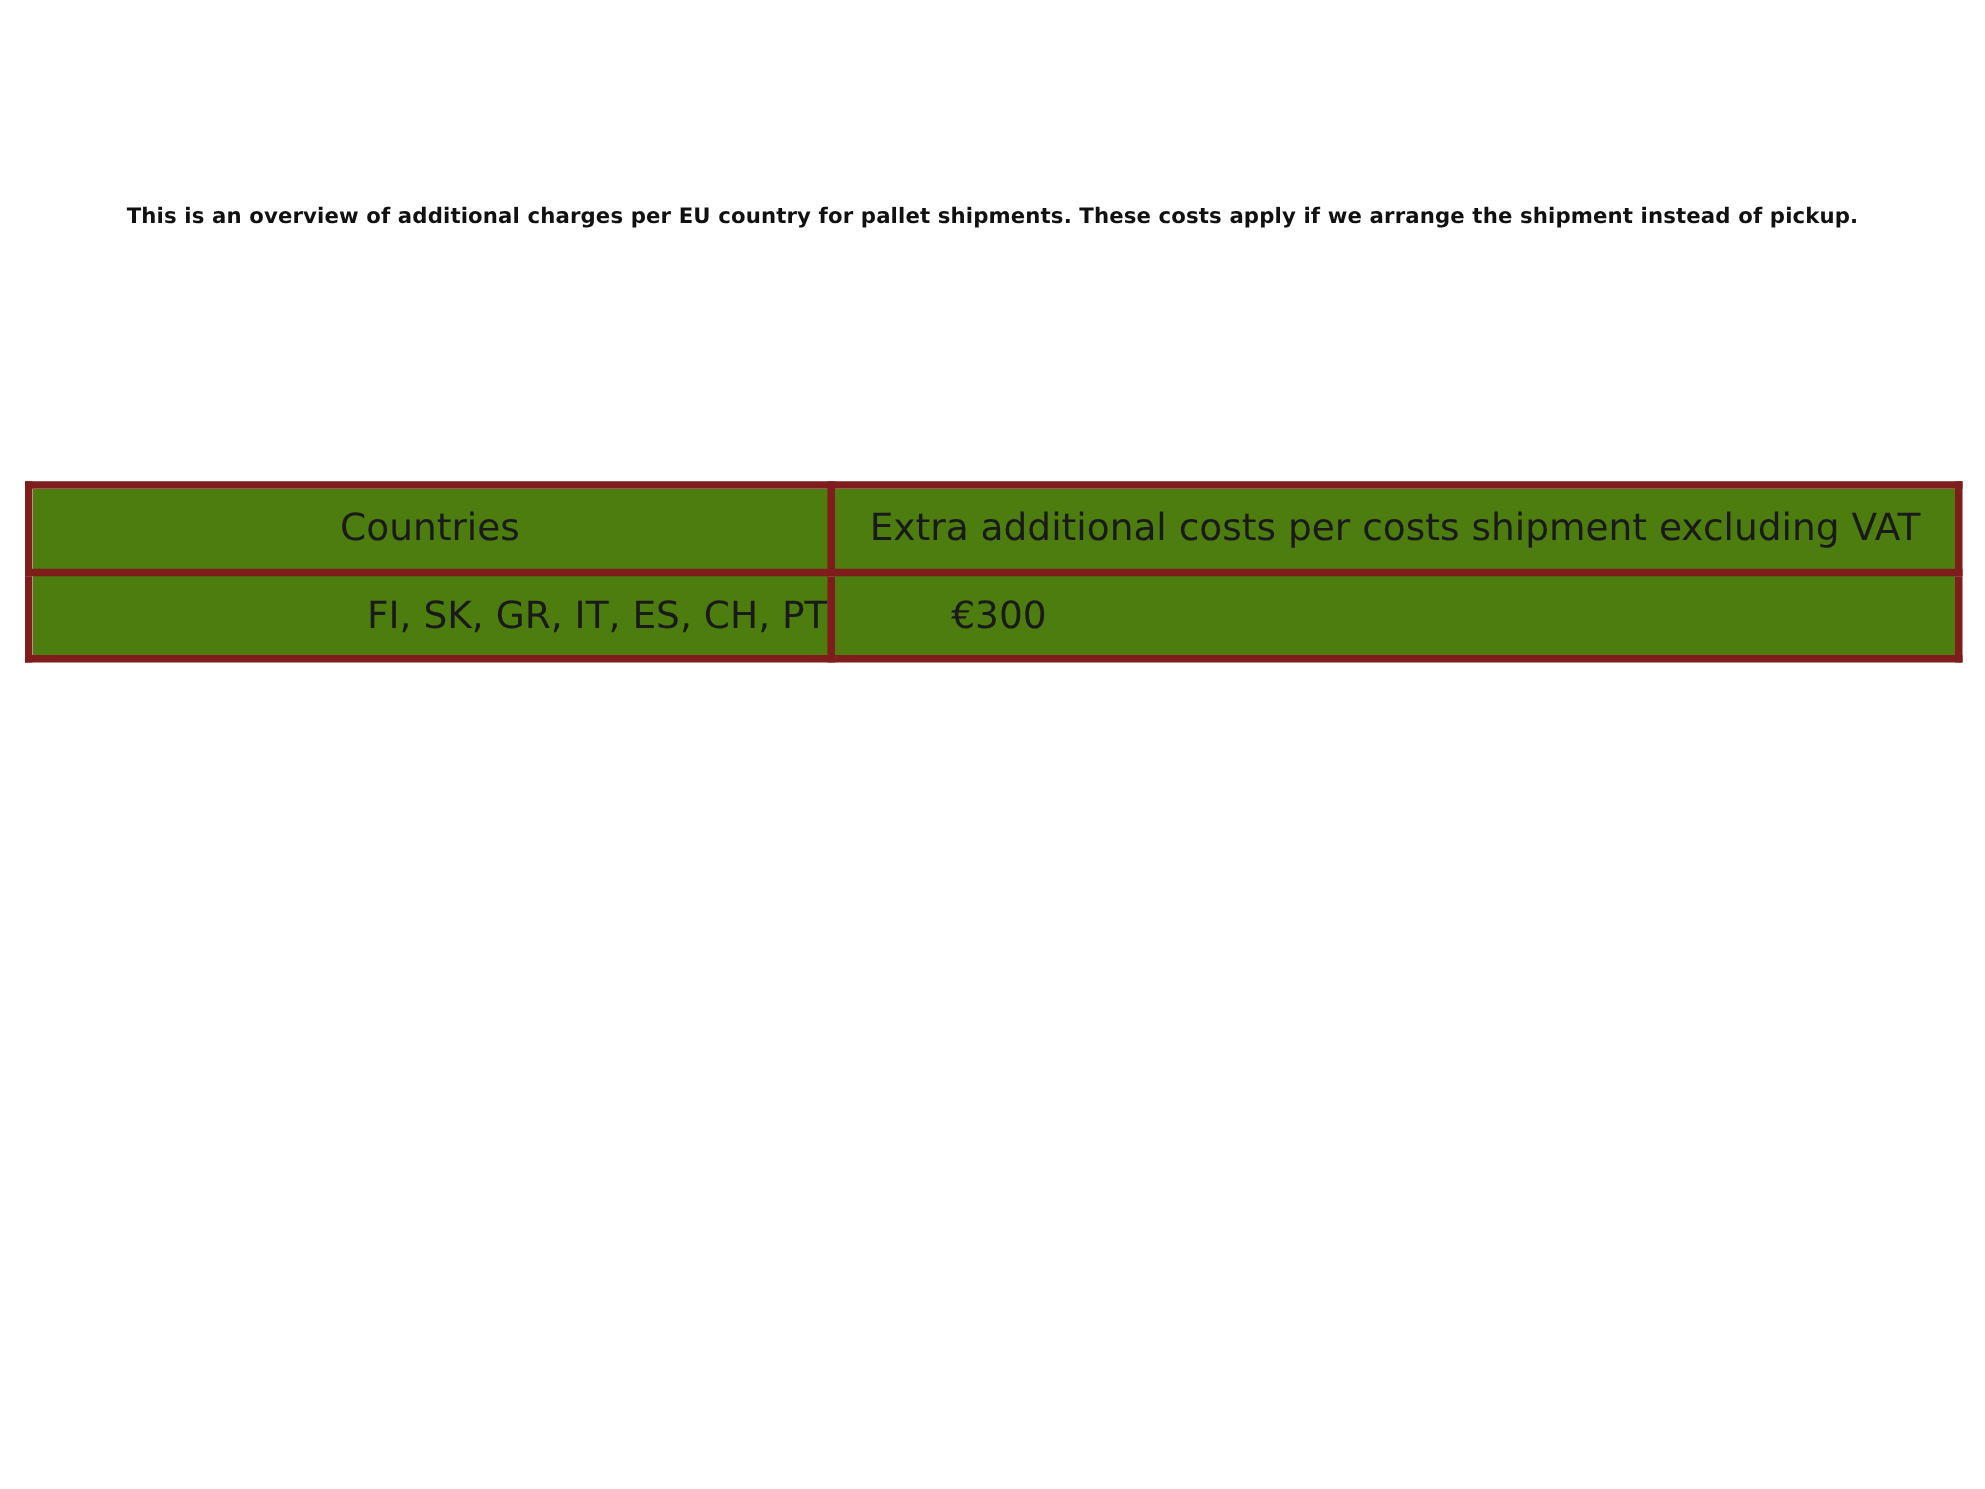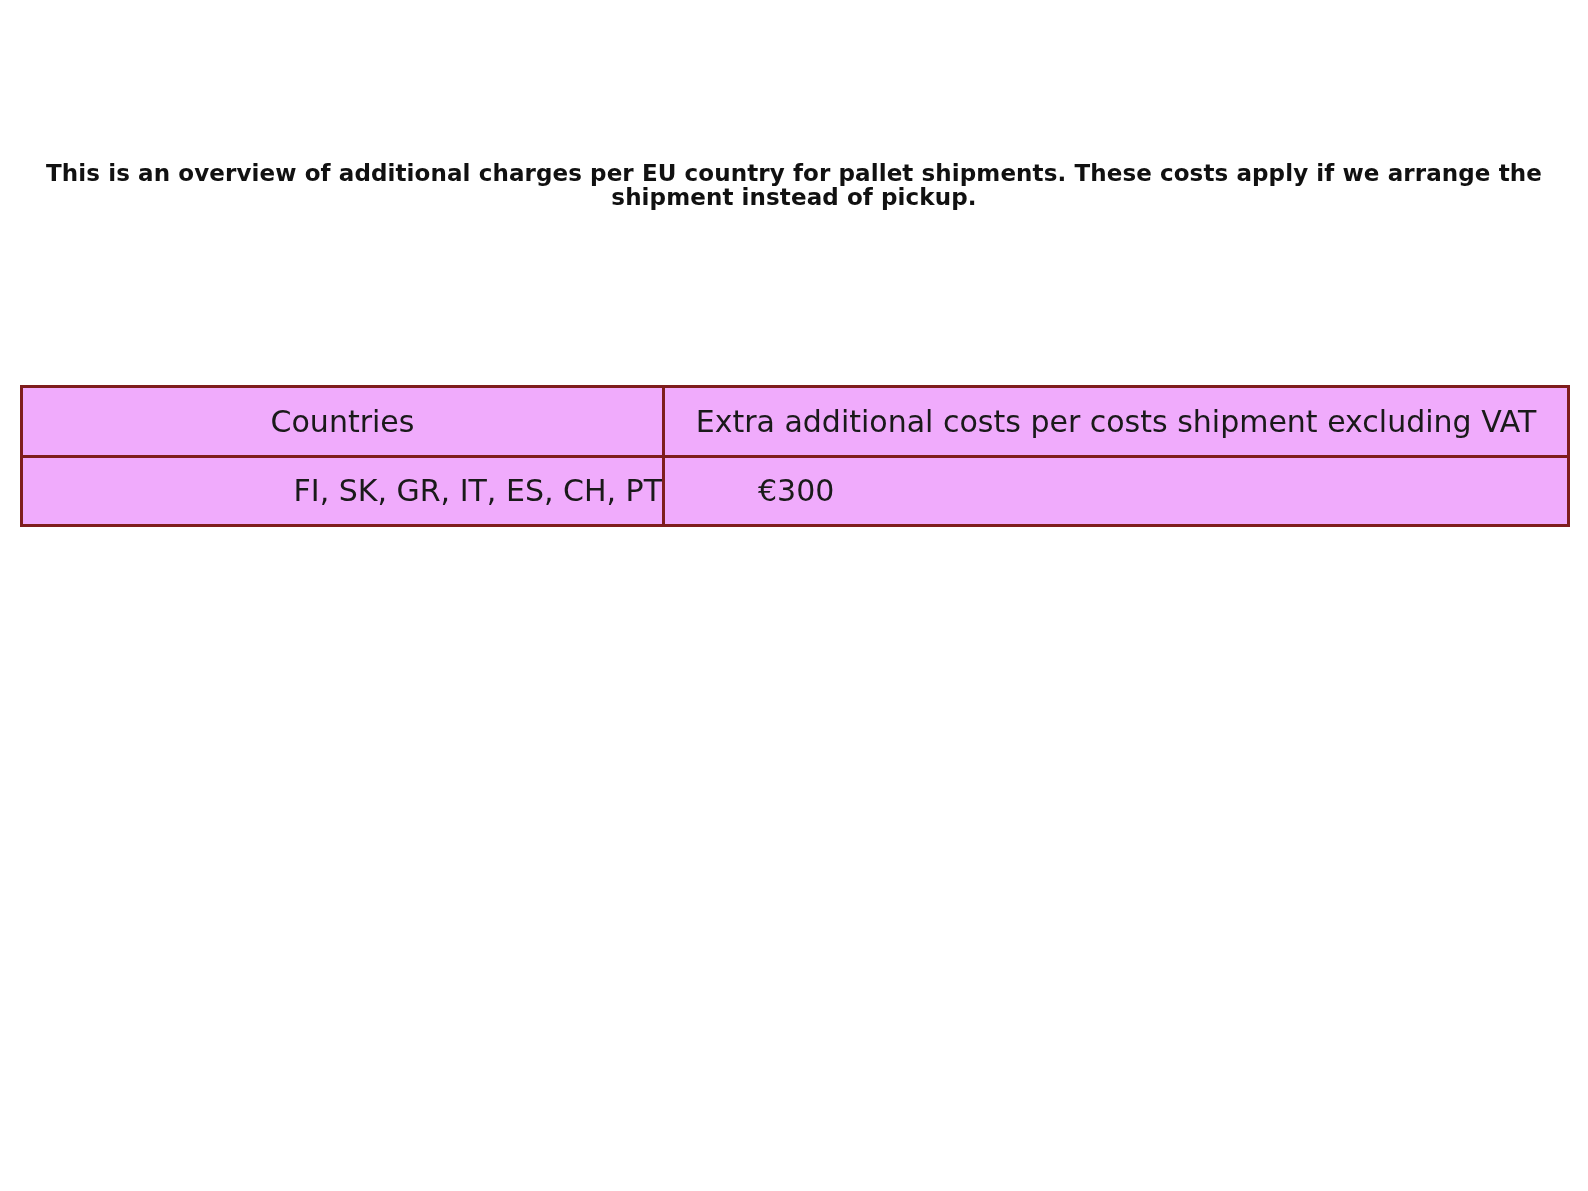--- a/index.html
+++ b/index.html
@@ -11,46 +11,46 @@
     background: #ffffff;
     font-family: "DejaVu Sans", sans-serif;
     overflow: hidden;
   }
   .intro {
     position: absolute;
     top: 161px;
     left: 0;
     width: 100%;
     text-align: center;
-    font-size: 23px;
+    font-size: 17px;
     line-height: 24px;
     font-weight: bold;
     color: #111111;
     letter-spacing: 0.1px;
   }
   table.charges {
     position: absolute;
     left: 20px;
     top: 385px;
     width: 1550px;
     border-collapse: collapse;
     table-layout: fixed;
     color: #1a1a1a;
   }
   table.charges col.c1 { width: 642px; }
   table.charges th,
   table.charges td {
-    border: 3px solid #7f1d1d;
+    border: 6px solid #7f1d1d;
     height: 69.5px;
     font-size: 30px;
     font-weight: normal;
     vertical-align: middle;
     white-space: nowrap;
     overflow: hidden;
-    background: #f0abfc;
+    background: #4d7c0f;
   }
   table.charges th { text-align: center; padding: 0 8px; }
   td.countries-cell { text-align: right; padding-left: 61px; }
   td.cost-cell { text-align: left; padding-left: 93px; }
 </style>
 </head>
 <body>
 
 <div class="page">
 

